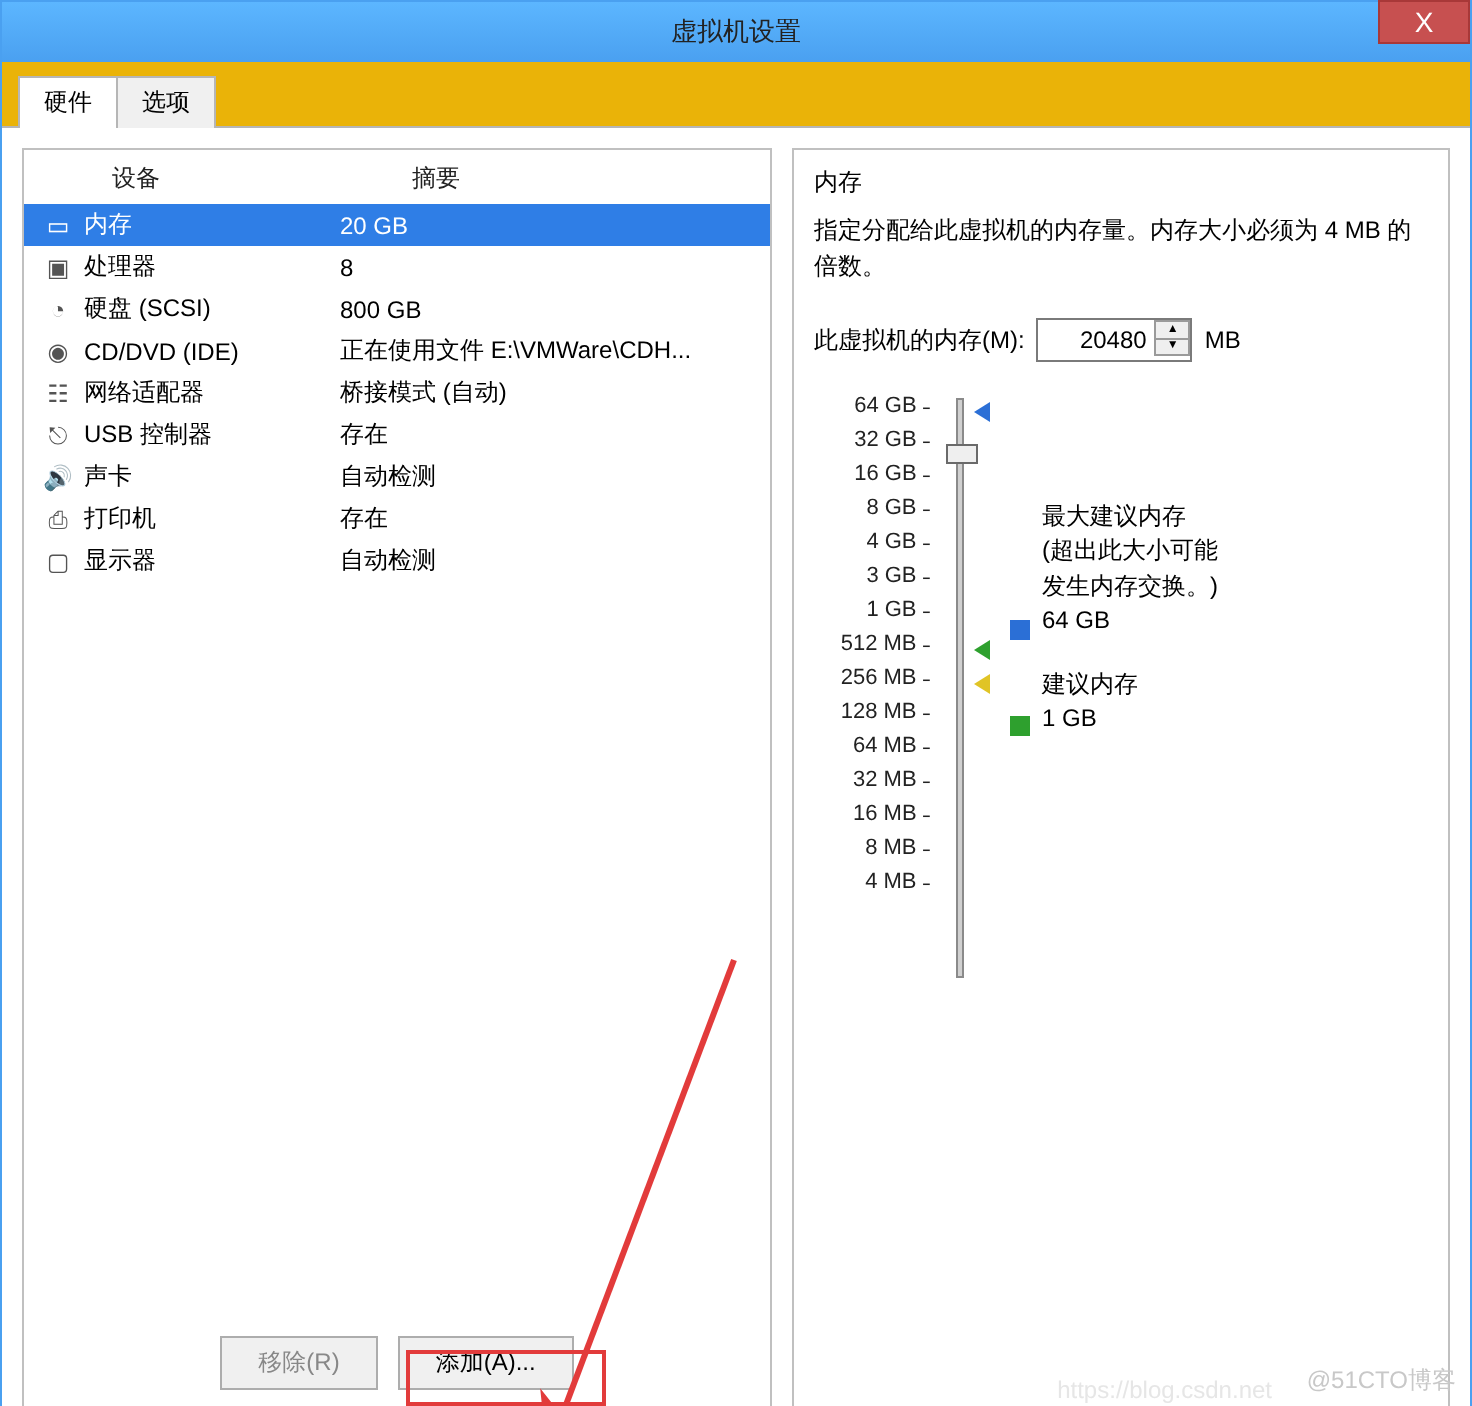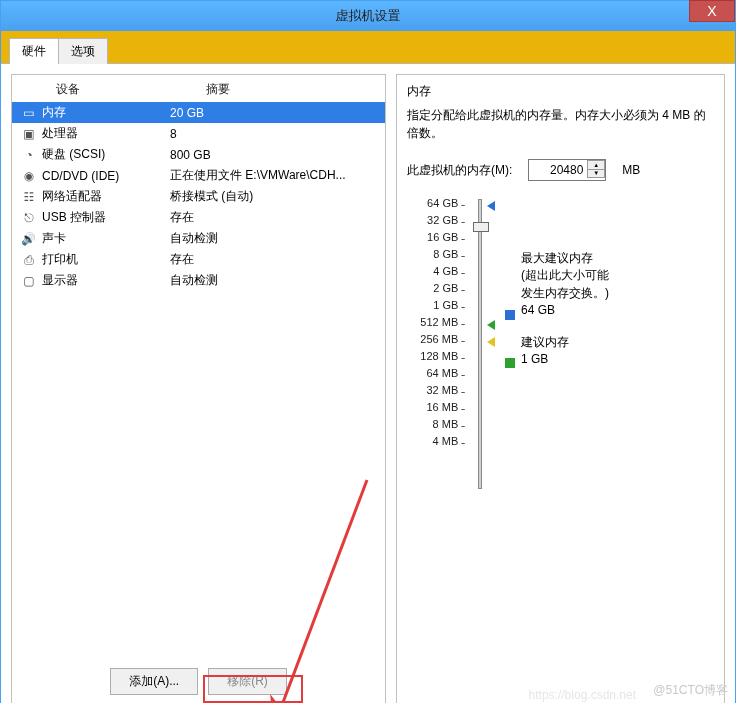--- a/index.html
+++ b/index.html
@@ -34,21 +34,21 @@
 .hw-row .dev { width: 128px; }
 .hw-row .sum { flex: 1; }
 
 .left-buttons { position: absolute; bottom: 2px; left: 0; right: 0; display: flex; justify-content: center; gap: 10px; padding: 6px 0; }
 .btn { font-size: 12px; padding: 4px 18px; border: 1px solid #adadad; background: #f0f0f0; }
 .btn.disabled { color: #888; }
 .add-highlight { position: absolute; left: 191px; bottom: 0px; width: 100px; height: 28px; border: 2px solid #e23b3b; pointer-events: none; }
 
 .right-title { font-size: 12px; margin-bottom: 6px; }
 .right-desc { font-size: 12px; margin-bottom: 17px; line-height: 1.5; }
-.mem-row { display: flex; align-items: center; gap: 16px; font-size: 12px; margin-bottom: 14px; }
+.mem-row { display: flex; align-items: center; gap: 6px; font-size: 12px; margin-bottom: 14px; }
 .mem-input { width: 78px; height: 22px; border: 1px solid #7a7a7a; text-align: right; padding: 2px 22px 2px 4px; font-size: 12px; position: relative; }
 .spinner { position: absolute; right: 1px; top: 1px; width: 18px; height: 18px; display: flex; flex-direction: column; }
 .spinner div { flex:1; border: 1px solid #9a9a9a; background:#efefef; font-size:6px; display:flex; align-items:center; justify-content:center; }
 .spinner div:first-child { border-bottom:none; }
 .mem-input-wrap { position: relative; display:inline-block; }
 
 .slider-area { display: flex; }
 .ticks { width: 58px; text-align: right; font-size: 11px; line-height: 17px; color: #222; }
 .ticks div { height: 17px; }
 .track-col { width: 30px; position: relative; display:flex; justify-content:center; }
@@ -135,22 +135,22 @@
             <span class="sum">存在</span>
           </div>
           <div class="hw-row">
             <span class="ico">▢</span>
             <span class="dev">显示器</span>
             <span class="sum">自动检测</span>
           </div>
         </div>
 
       <div class="left-buttons">
+        <button class="btn disabled">移除(R)</button>
         <button class="btn">添加(A)...</button>
-        <button class="btn disabled">移除(R)</button>
       </div>
       <div class="add-highlight"></div>
 
       <svg class="red-arrow" viewBox="0 0 210 270">
         <defs>
           <marker id="ah" markerWidth="12" markerHeight="12" refX="2" refY="5" orient="auto">
             <path d="M0,0 L10,5 L0,10 L3,5 Z" fill="#e23b3b"></path>
           </marker>
         </defs>
         <line x1="200" y1="10" x2="115" y2="235" stroke="#e23b3b" stroke-width="3" marker-end="url(#ah)"></line>
@@ -172,21 +172,21 @@
         <span>MB</span>
       </div>
 
       <div class="slider-area">
         <div class="ticks" id="ticks">
             <div>64 GB ˗</div>
             <div>32 GB ˗</div>
             <div>16 GB ˗</div>
             <div>8 GB ˗</div>
             <div>4 GB ˗</div>
-            <div>2 GB ˗</div>
+            <div>3 GB ˗</div>
             <div>1 GB ˗</div>
             <div>512 MB ˗</div>
             <div>256 MB ˗</div>
             <div>128 MB ˗</div>
             <div>64 MB ˗</div>
             <div>32 MB ˗</div>
             <div>16 MB ˗</div>
             <div>8 MB ˗</div>
             <div>4 MB ˗</div>
           </div>

